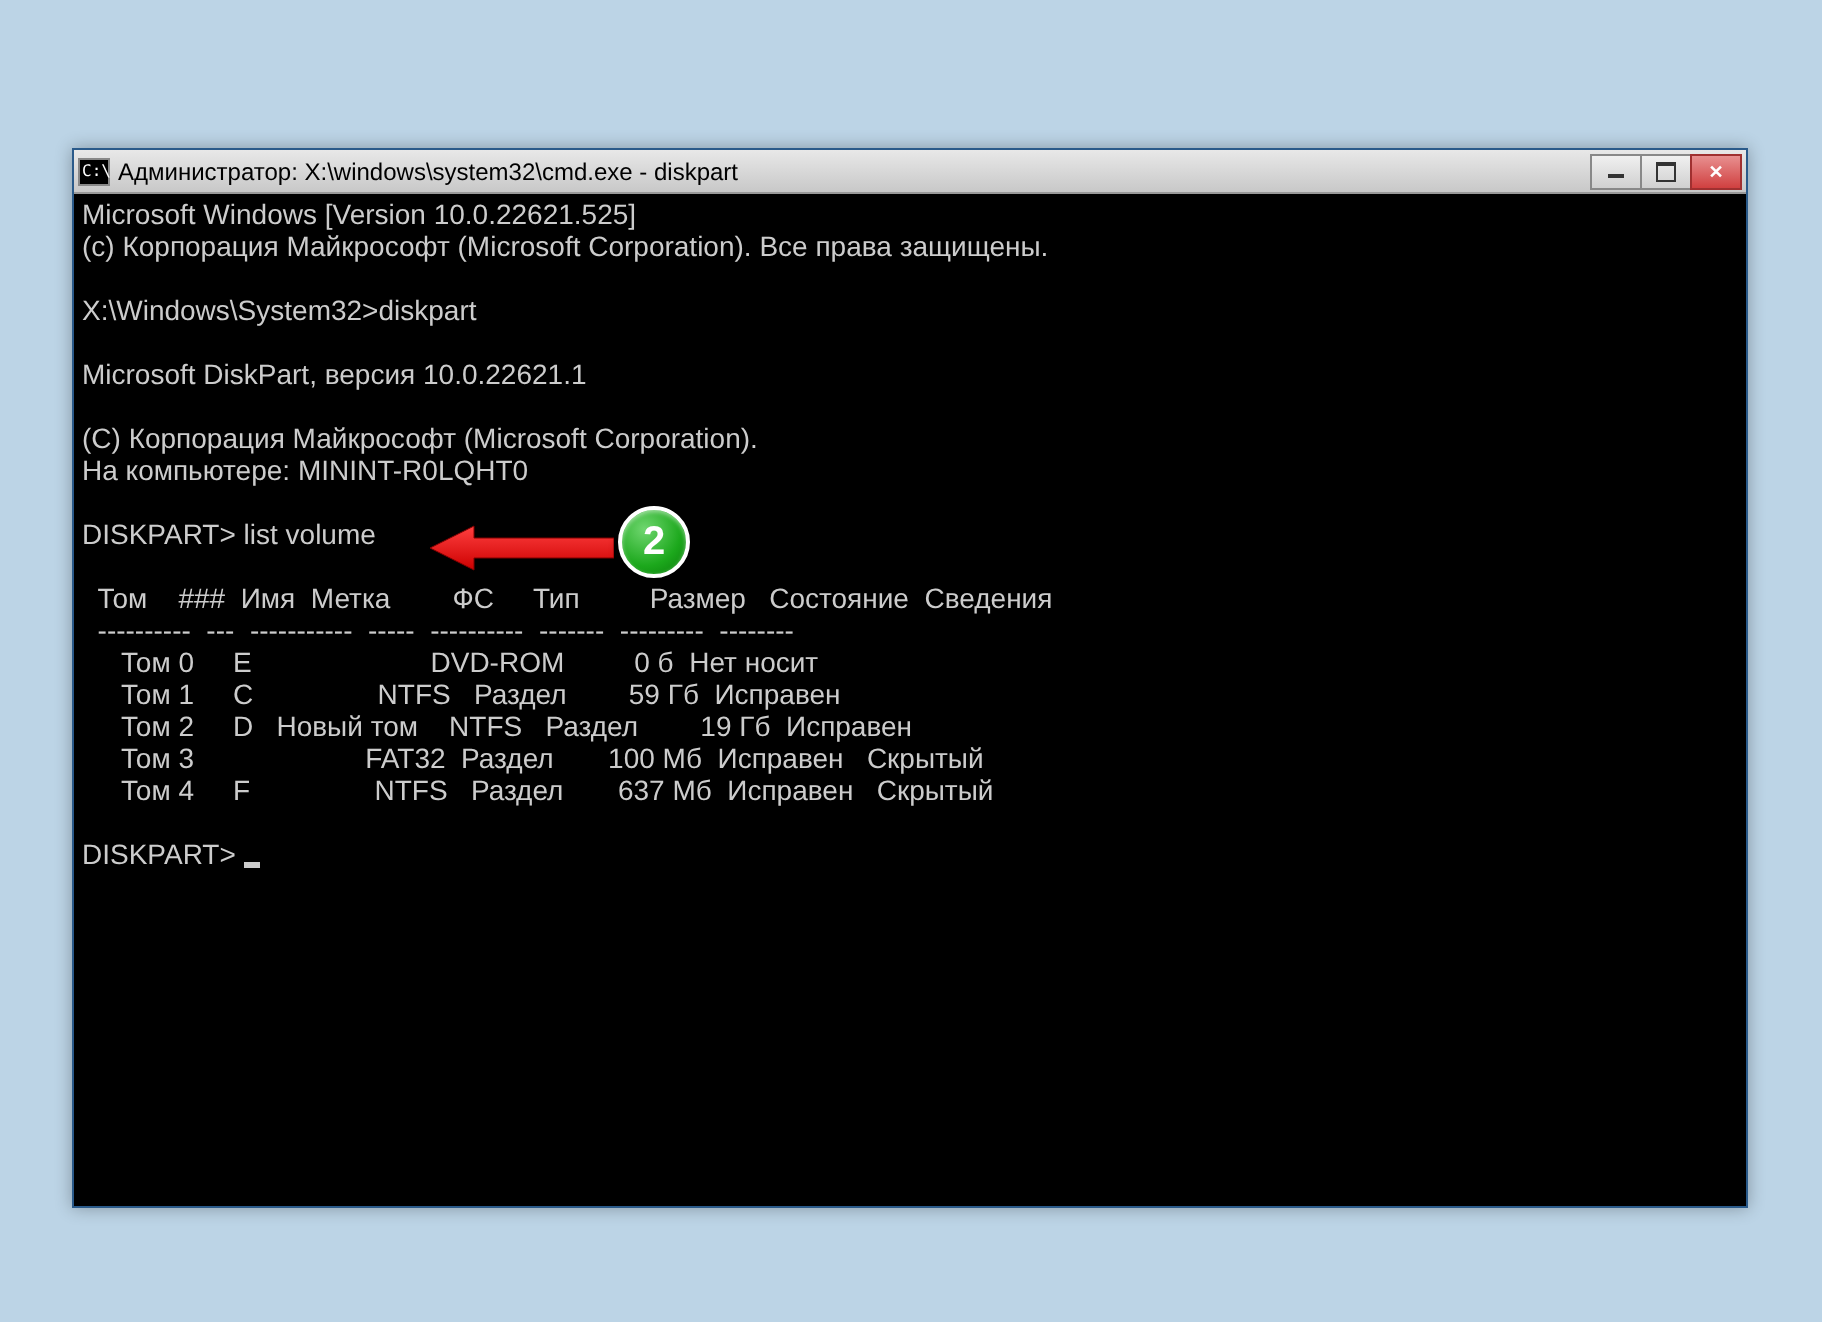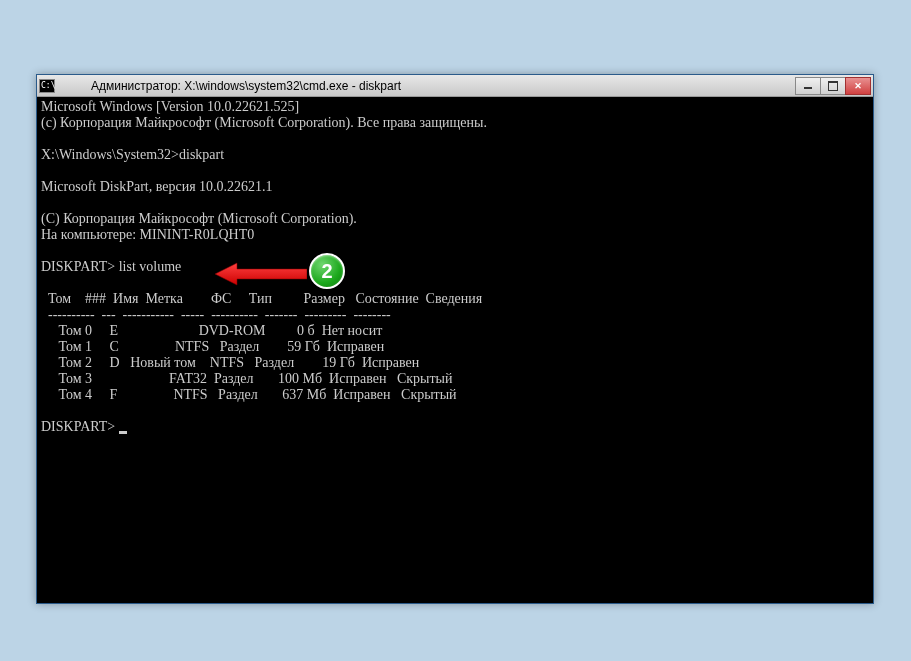--- a/index.html
+++ b/index.html
@@ -46,21 +46,20 @@
       color: #fff;
       line-height: 12px;
       text-align: left;
       padding-left: 1px;
       font-family: monospace;
     }
     .titlebar-text {
       flex: 1;
       white-space: nowrap;
       overflow: hidden;
-      margin-left: 32px;
     }
     .window-controls {
       display: flex;
       gap: 0;
     }
     .win-btn {
       width: 26px;
       height: 18px;
       border: 1px solid #888;
       background: linear-gradient(to bottom, #f0f0f0, #d0d0d0);
@@ -76,21 +75,21 @@
     .win-btn.close {
       background: linear-gradient(to bottom, #e89090, #d04040);
       color: #fff;
       border-color: #a03030;
     }
     .win-btn.close::after { content: '✕'; font-weight: bold; font-size: 9px; color: #fff; }
     .terminal {
       flex: 1;
       background: #000;
       color: #ccc;
-      font-family: Liberation Serif, serif;
+      font-family: Liberation Sans, sans-serif;
       font-size: 14px;
       line-height: 16px;
       padding: 2px 4px;
       white-space: pre;
       overflow: hidden;
       position: relative;
     }
     .cursor {
       display: inline-block;
       width: 8px;

